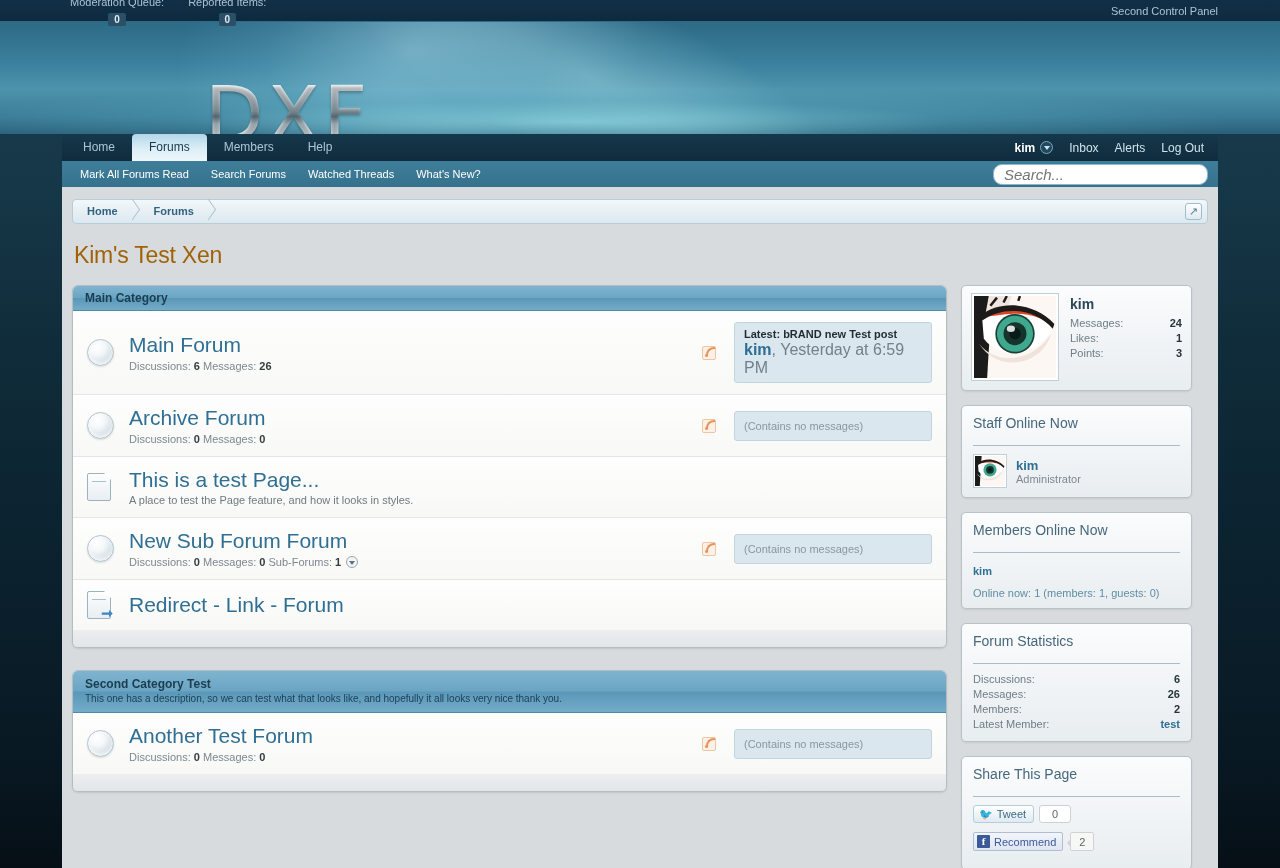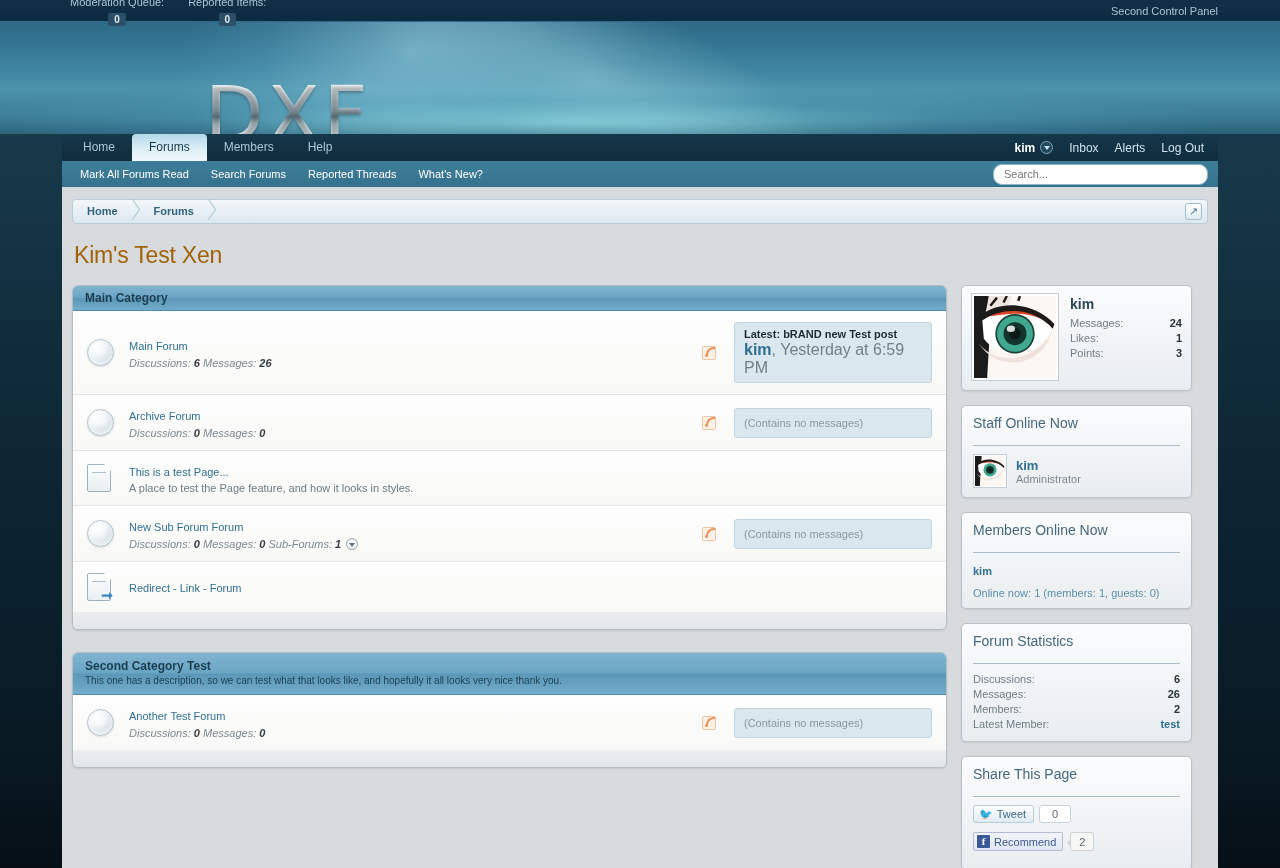--- a/index.html
+++ b/index.html
@@ -108,21 +108,21 @@
     background: linear-gradient(180deg, #3f7e9a 0%, #35718c 100%);
     display: flex; align-items: center;
     position: relative; z-index: 19;
   }
   .subnav-links { display: flex; gap: 22px; padding-left: 18px; font-size: 11px; }
   .subnav-links a { color: #ffffff; text-decoration: none; }
   #search-wrap { margin-left: auto; padding-right: 10px; }
   #search-input {
     width: 215px; height: 21px; border-radius: 9px;
     border: 1px solid #8fb6c8; background: #ffffff;
-    font-size: 11px; color: #9aa7ad;
+    font-size: 15px; font-style: italic; color: #9aa7ad;
     padding: 0 10px; font-family: "Liberation Sans", sans-serif;
     outline: none;
   }
 
   
   #content-shell {
     width: 1156px; margin: 0 auto;
     background: #d7dbdd;
     min-height: 618px;
     padding: 12px 10px 0 10px;
@@ -215,25 +215,25 @@
     position:absolute; left:4px; top:7px; right:4px;
     border-top: 1px solid #a9bfcc; box-shadow: 0 3px 0 -2px #a9bfcc, 0 6px 0 -2px #a9bfcc, 0 9px 0 -2px #a9bfcc, 0 12px 0 -2px #a9bfcc;
   }
   .pageicon .redir {
     position:absolute; right:-3px; bottom:-2px;
     color:#3f87c4; font-size: 14px; line-height:1; font-weight:bold;
   }
 
   .node-text { flex: 1; min-width: 0; }
   .node-title {
-    font-size: 11px; color: #2f6f93; text-decoration: none;
+    font-size: 21px; color: #2f6f93; text-decoration: none;
     display: inline-block;
   }
   .node-desc { font-size: 11px; color: #6d7b82; margin-top: 2px; }
-  .node-stats { font-size: 11px; color: #7c8890; margin-top: 3px; font-style: italic; }
+  .node-stats { font-size: 11px; color: #7c8890; margin-top: 3px; }
   .node-stats b { color: #333b40; }
   .subchev {
     display: inline-block; width: 12px; height: 12px; border-radius: 50%;
     border: 1px solid #9aa6ad; background: #f2f4f5; position: relative;
     vertical-align: -2px; margin-left: 2px;
   }
   .subchev::after {
     content:""; position:absolute; left:2px; top:4px;
     border-left: 3px solid transparent; border-right: 3px solid transparent;
     border-top: 4px solid #62717a;
@@ -387,21 +387,21 @@
     <a href="#">Inbox</a>
     <a href="#">Alerts</a>
     <a href="#">Log Out</a>
   </div>
 </div>
 
 <div id="subnav">
   <div class="subnav-links">
     <a href="#">Mark All Forums Read</a>
     <a href="#">Search Forums</a>
-    <a href="#">Reported Threads</a>
+    <a href="#">Watched Threads</a>
     <a href="#">What's New?</a>
   </div>
   <div id="search-wrap">
     <input id="search-input" type="text" placeholder="Search..." style="">
   </div>
 </div>
 
 <div id="content-shell">
 
   <div class="breadcrumb">

